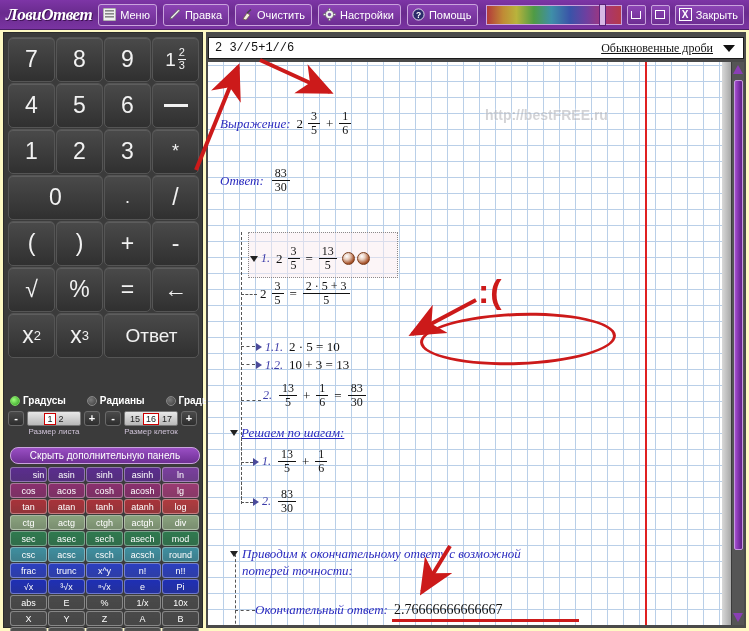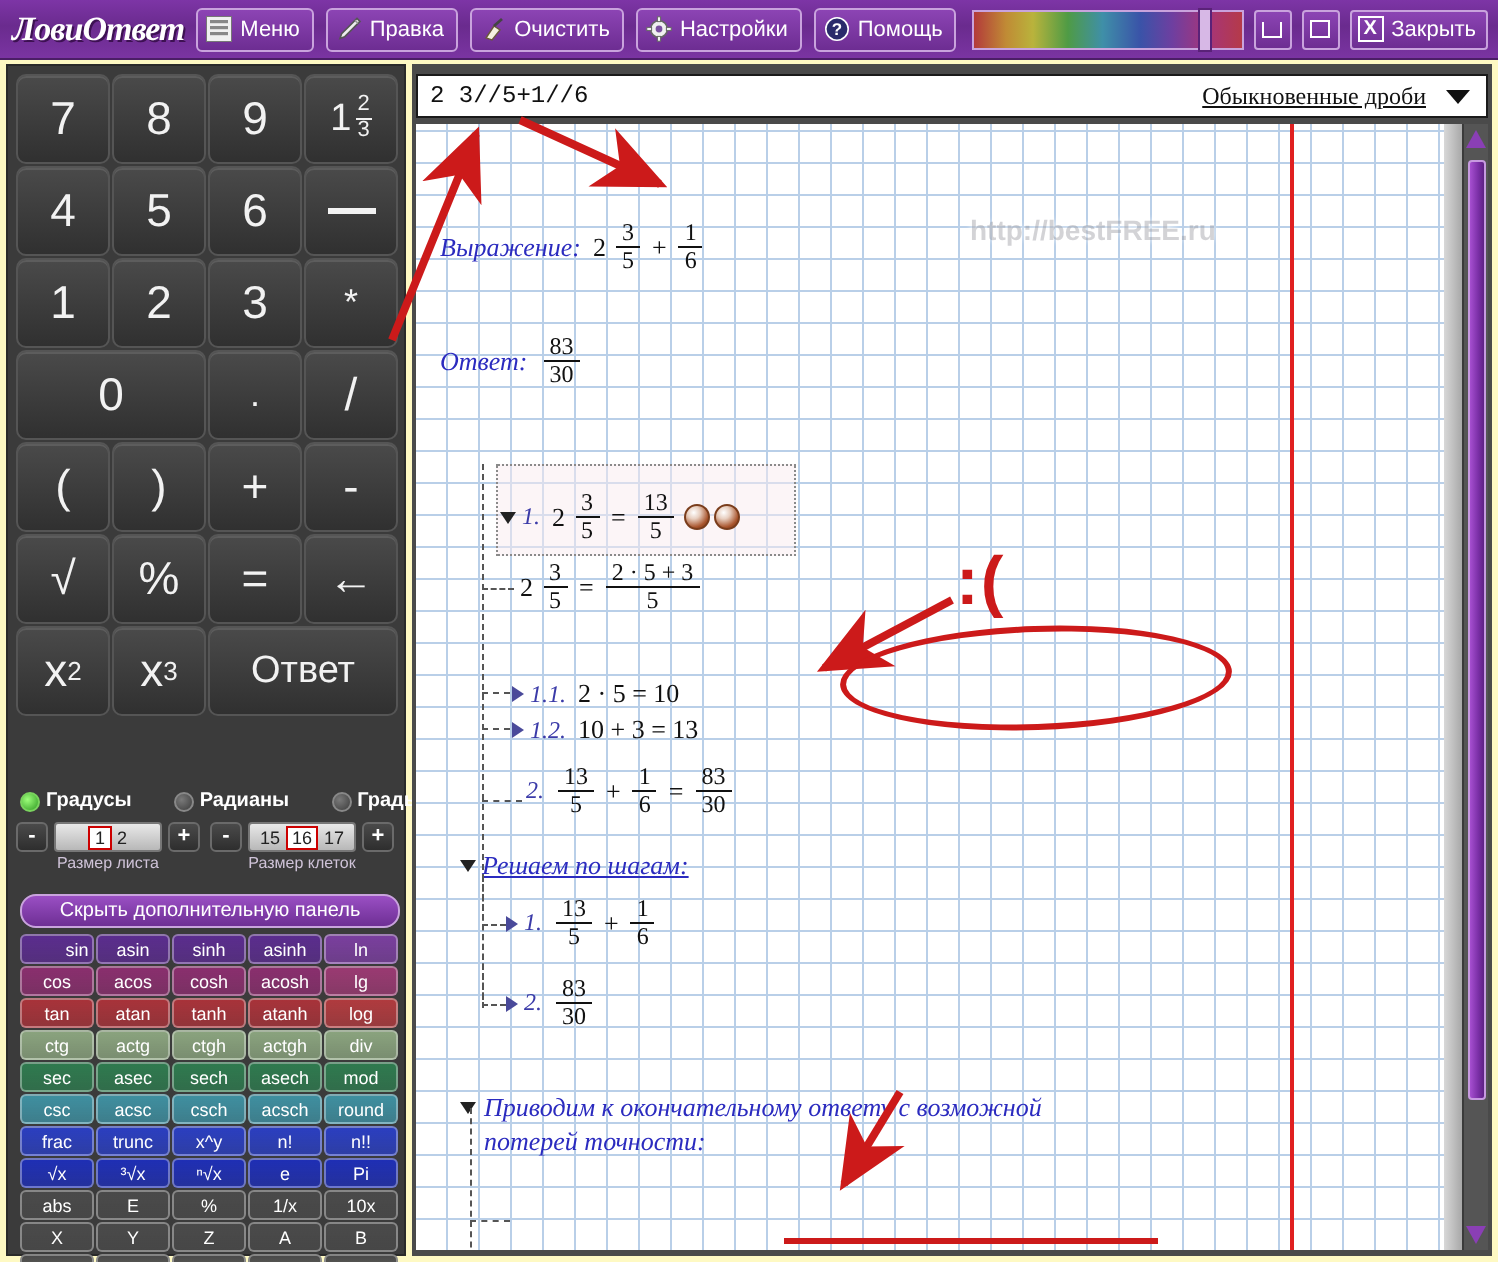--- a/index.html
+++ b/index.html
@@ -696,20 +696,24 @@
       <div class="mline" style="left:34px; top:484px;">
         <span class="mlabel">Приводим к окончательному ответу с возможной</span>
       </div>
       <div class="mline" style="left:34px; top:501px;">
         <span class="mlabel">потерей точности:</span>
       </div>
       <div class="tri-dn" style="position:absolute; left:22px; top:489px;"></div>
       <div class="vdash" style="left:27px; top:492px; height:80px;"></div>
 
       <div class="hdash" style="left:27px; top:548px; width:20px;"></div>
+      <div class="mline" style="left:47px; top:540px;">
+        <span class="mlabel">Окончательный ответ:</span>
+        <span class="mnum" style="margin-left:6px; font-size:14px;">2.76666666666667</span>
+      </div>
       <div class="redline" style="left:184px; top:557px; width:187px;"></div>
 
     </div>
 
     <div class="paperedge"></div>
 
     <div class="vscroll">
       <div class="sb-arrow-up"></div>
       <div class="sb-thumb"></div>
       <div class="sb-arrow-dn"></div>

